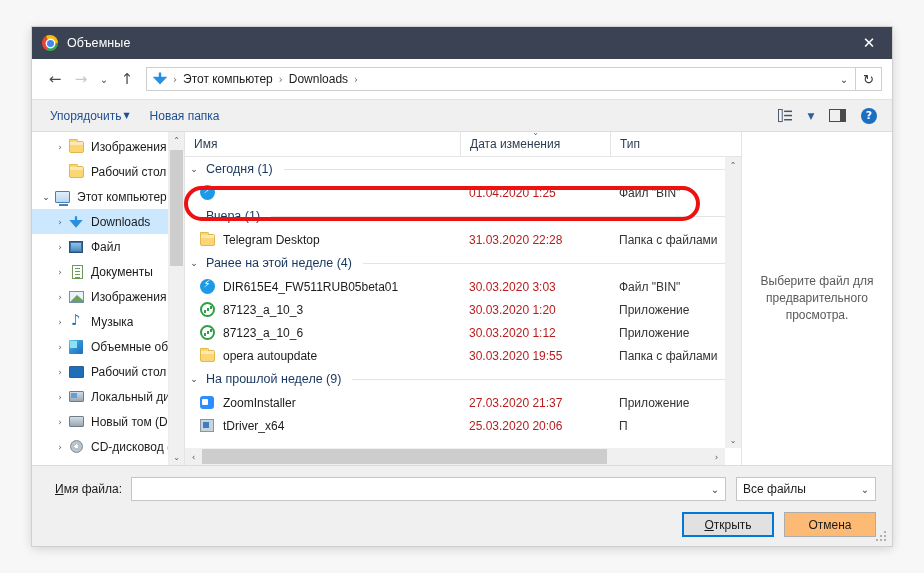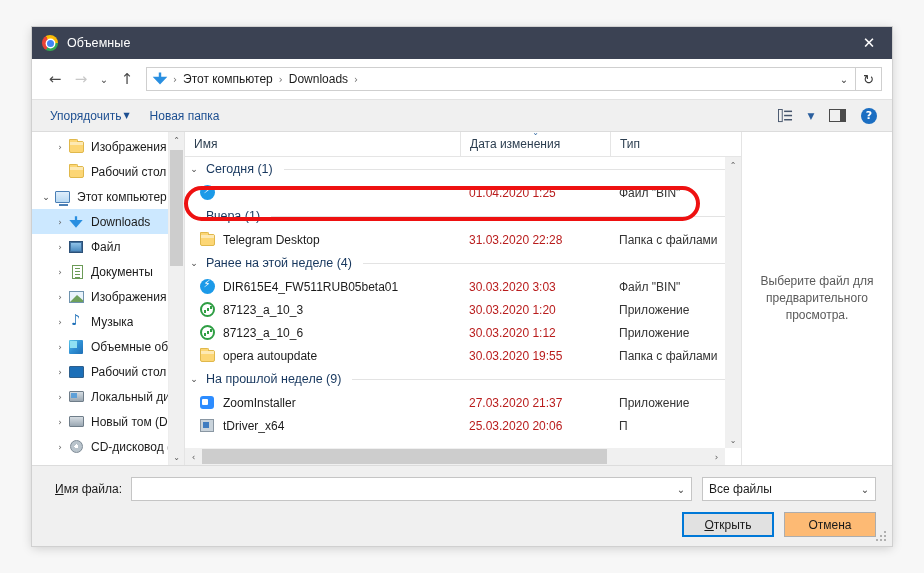--- a/index.html
+++ b/index.html
@@ -272,21 +272,21 @@
   .fn-input {
     flex: 1; height: 24px;
     border: 1px solid #c5c5c5; background: #fff;
     display: flex; align-items: center;
     padding-left: 5px;
   }
   .fn-val { flex:1; font-size: 12px; color: #1b1b1b; }
   .fn-caret { width: 20px; text-align: center; color: #444; font-size: 10px;
     font-family: "DejaVu Sans", sans-serif; }
   .ftype {
-    width: 174px; height: 24px; margin-left: 10px;
+    width: 140px; height: 24px; margin-left: 10px;
     border: 1px solid #c5c5c5; background: #fff;
     display: flex; align-items: center; padding-left: 6px;
     flex: none;
   }
   .ftype-val { flex: 1; font-size: 12px; color: #1b1b1b; }
 
   .frow2 { display: flex; justify-content: flex-end; margin-top: 11px; gap: 10px; }
   .btn {
     width: 92px; height: 25px;
     font-size: 12px; color: #1b1b1b;

